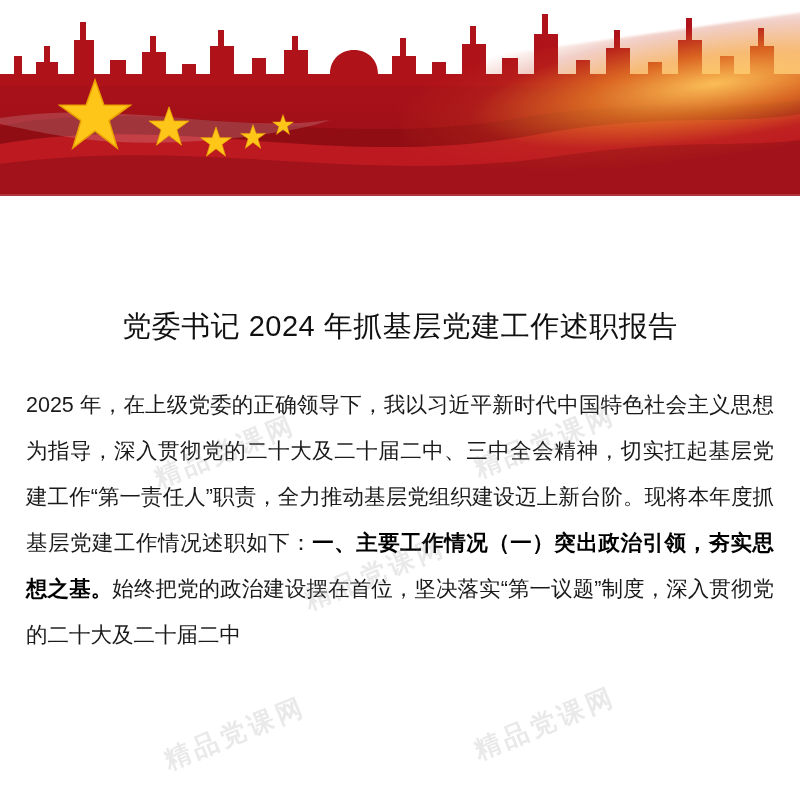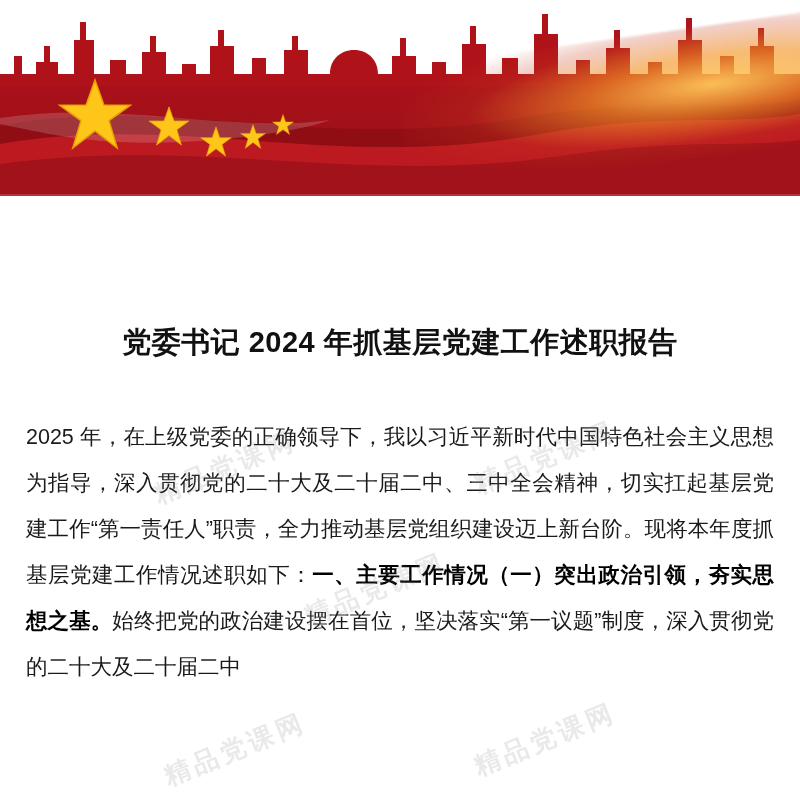--- a/index.html
+++ b/index.html
@@ -95,25 +95,25 @@
   #doc {
     position: relative;
     width: 800px;
     height: 604px;
     padding: 0;
     box-sizing: border-box;
     background: #ffffff;
   }
 
   #doc-title {
-    margin: 16px;
+    margin: 0;
     padding: 112px 40px 0 40px;
     text-align: center;
     font-size: 29px;
-    font-weight: bold;
+    font-weight: normal;
     color: #111111;
     letter-spacing: 0.5px;
     line-height: 1.3;
     font-family: "Liberation Sans", sans-serif;
   }
 
   #doc-body {
     margin: 0;
     padding: 36px 26px 0 26px;
     font-size: 21.5px;

